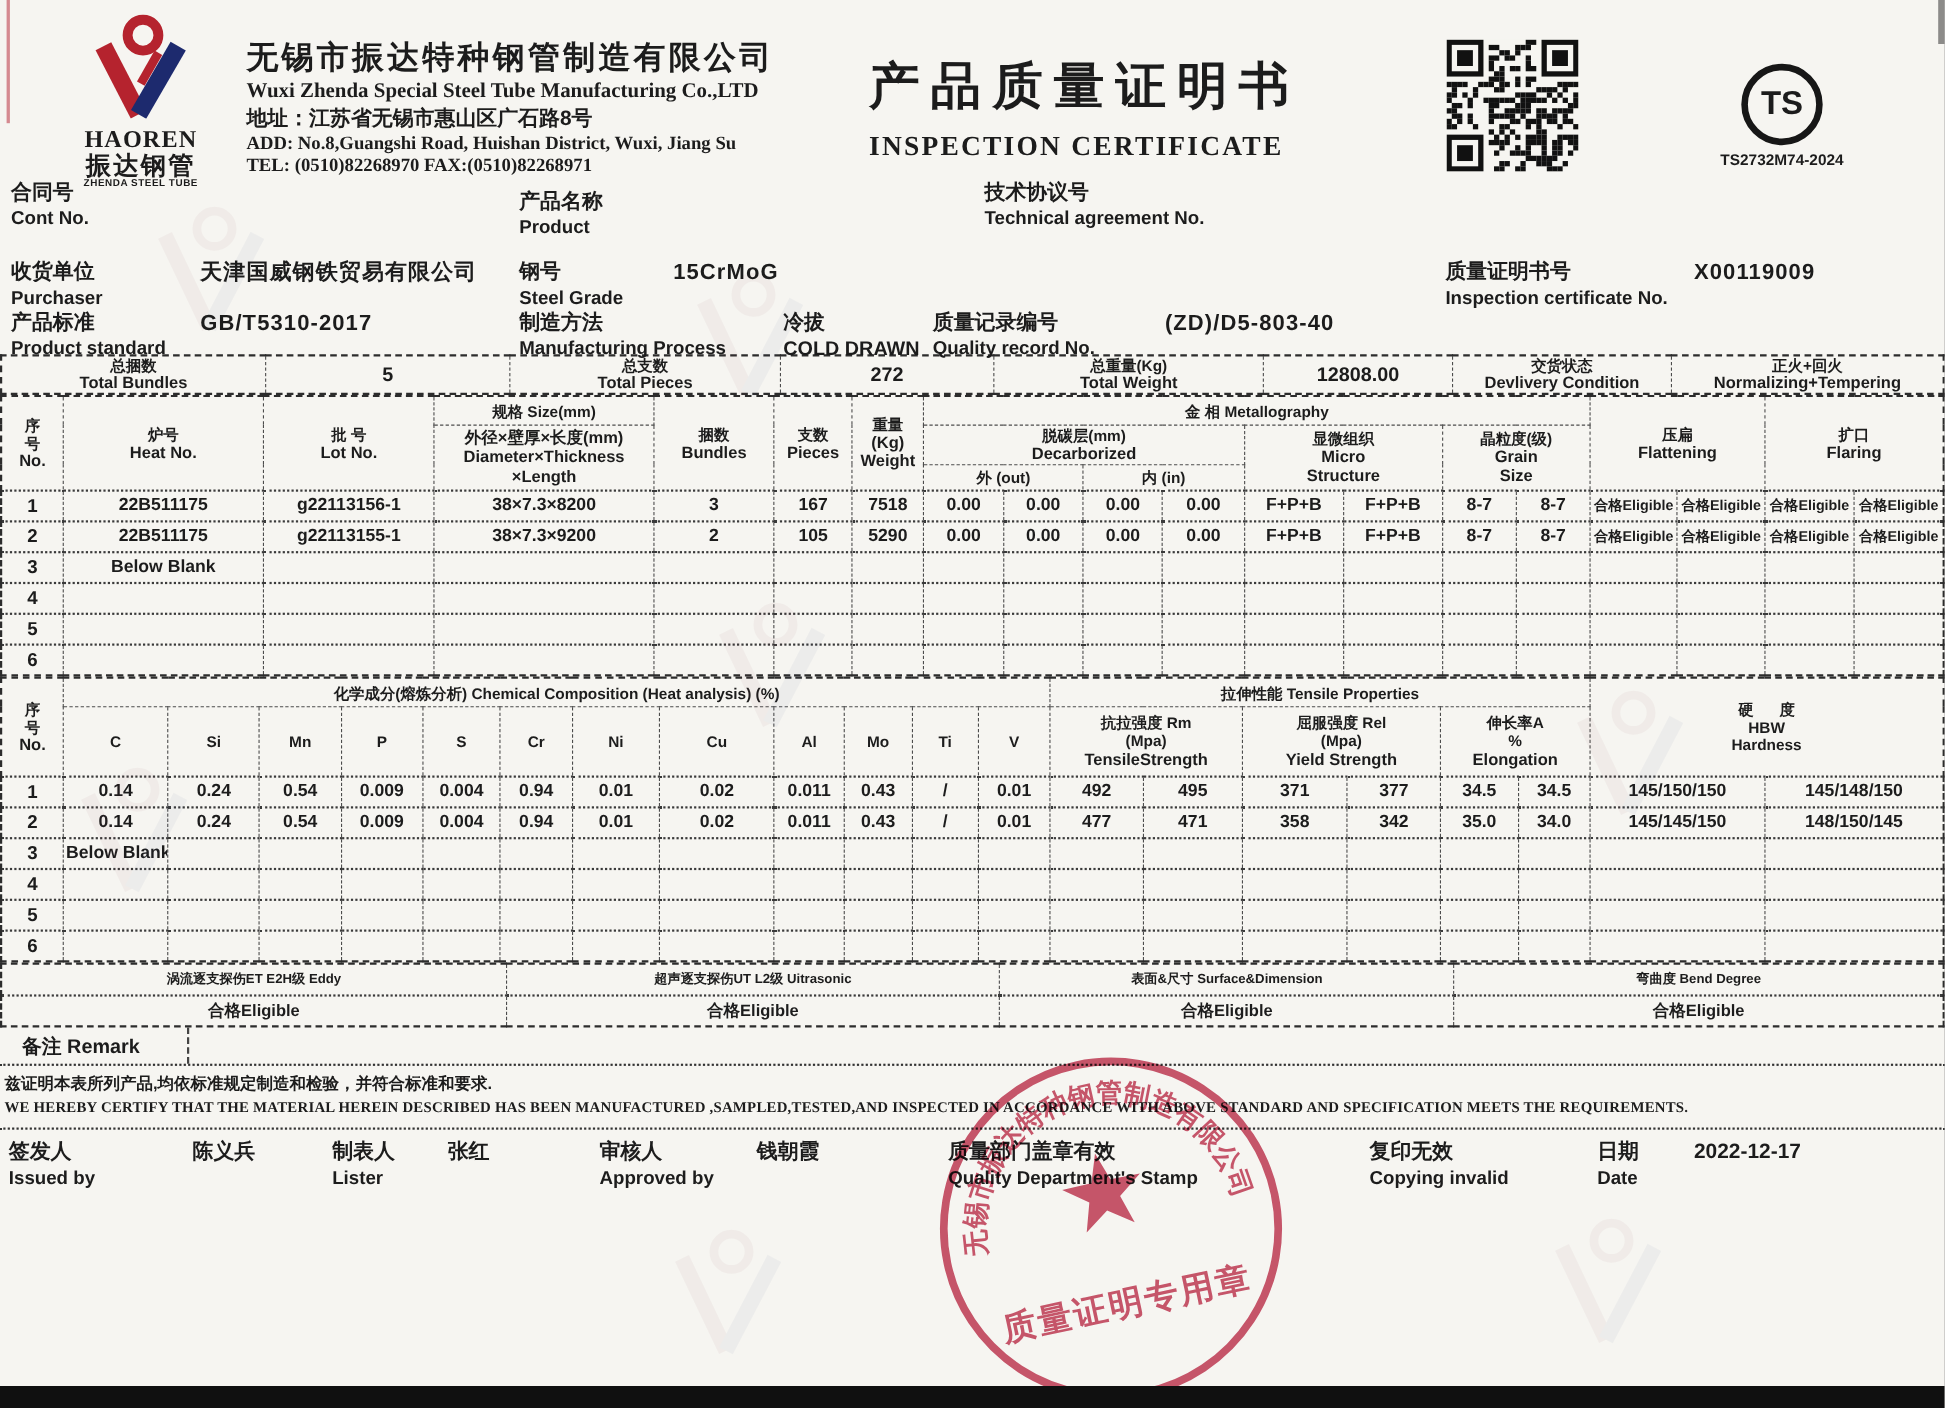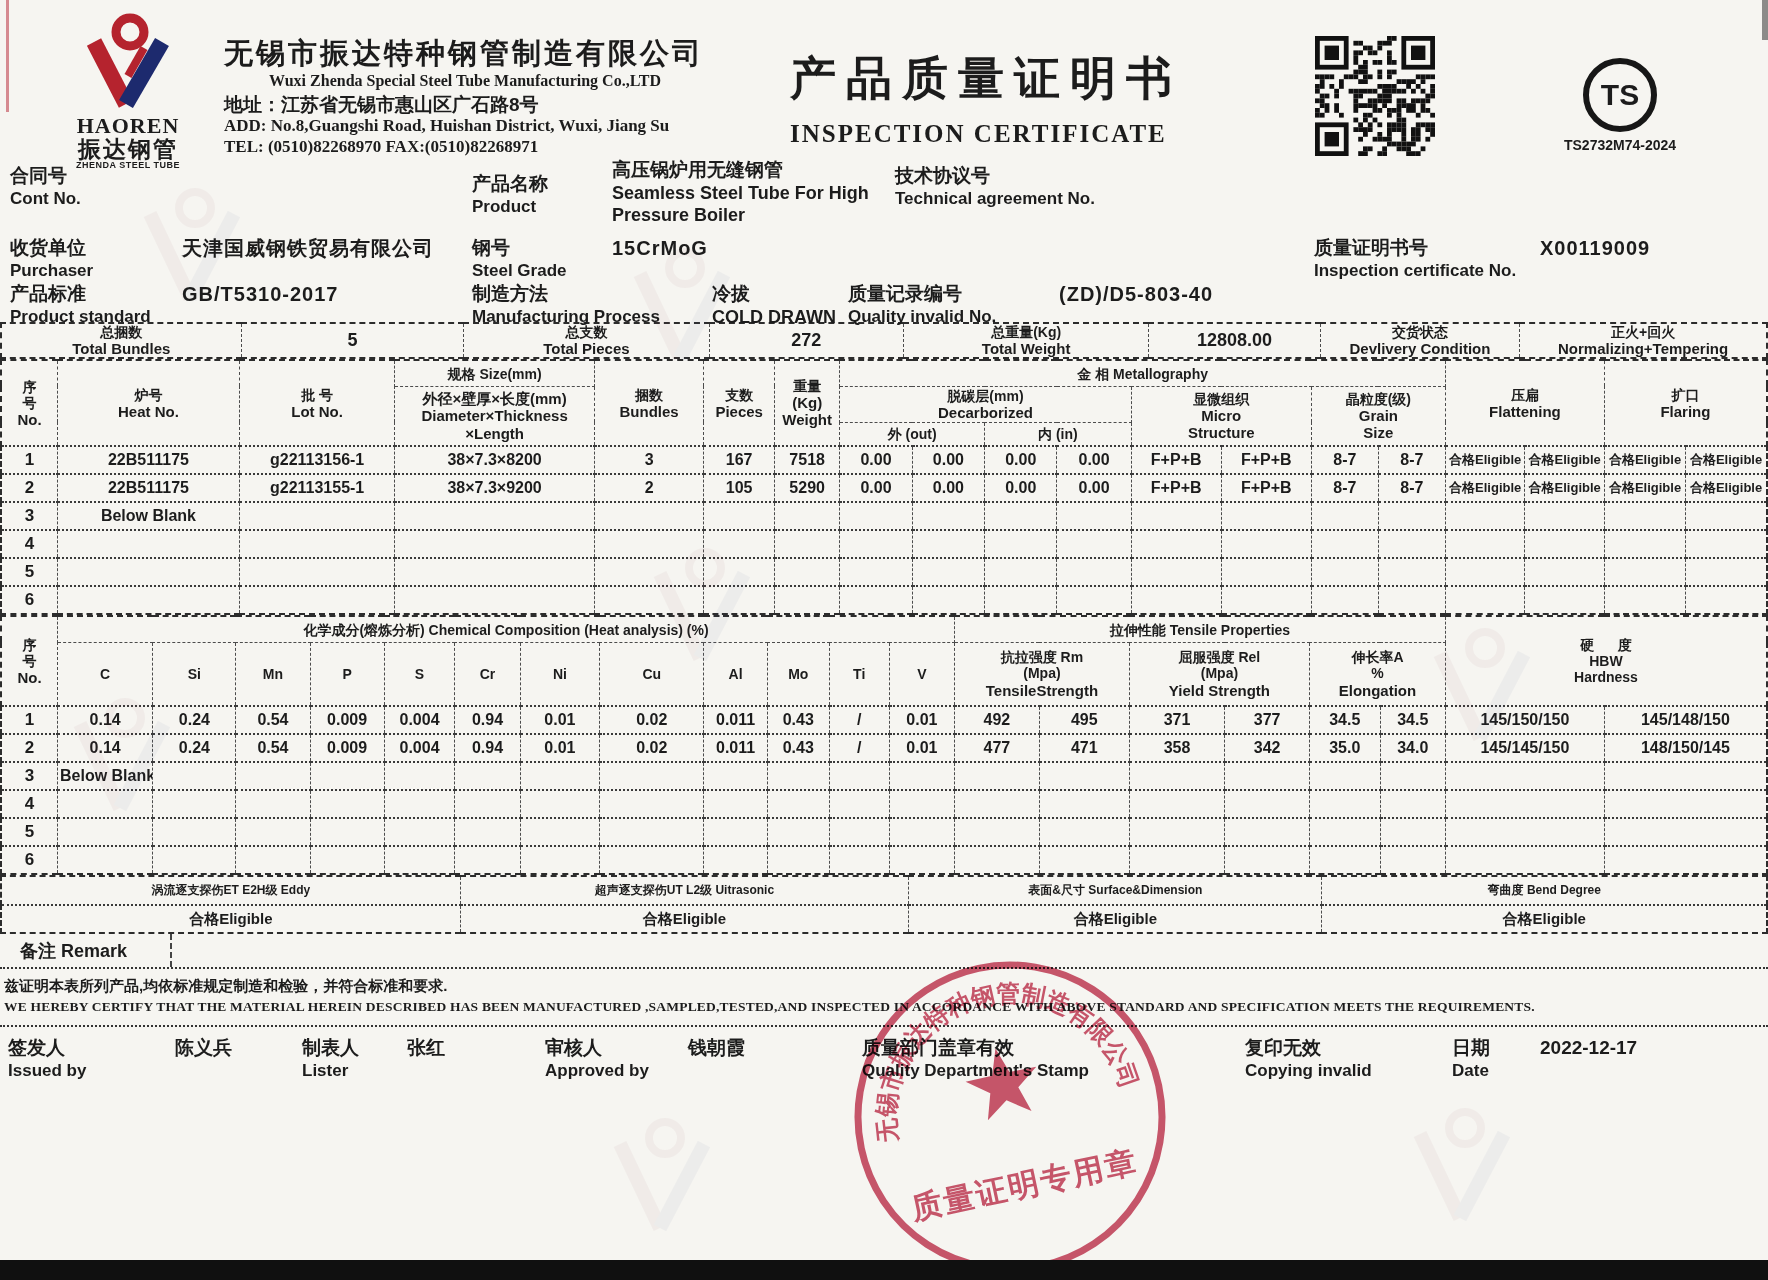--- a/index.html
+++ b/index.html
@@ -11,21 +11,21 @@
   }
   
   .hdr { position:relative; height:158px; }
   .scanline { position:absolute; left:6px; top:0; width:3px; height:112px; background:#b9323f; opacity:.55; }
   .logo { position:absolute; left:58px; top:12px; width:140px; text-align:center; line-height:1.05; }
   .logo .lname { font-family:"Liberation Serif","DejaVu Serif",serif; font-size:22px; letter-spacing:1px; margin-top:2px; }
   .logo .lcn { font-size:23px; letter-spacing:2px; }
   .logo .len { font-size:9px; letter-spacing:.5px; }
   .cinfo { position:absolute; left:224px; top:36px; line-height:1.22; }
   .cinfo .c1 { font-size:29px; letter-spacing:3px; }
-  .cinfo .c2 { font-size:16px; font-family:"Liberation Serif","DejaVu Serif",serif;margin-left:45px; }
+  .cinfo .c2 { font-size:19px; font-family:"Liberation Serif","DejaVu Serif",serif; }
   .cinfo .c3 { font-size:19px; margin-top:2px; }
   .cinfo .c4 { font-size:17px; font-family:"Liberation Serif","DejaVu Serif",serif; }
   .cinfo .c5 { font-size:17px; font-family:"Liberation Serif","DejaVu Serif",serif; }
   .title { position:absolute; left:790px; top:48px; width:420px; }
   .title .t1 { font-size:46px; letter-spacing:10px; white-space:nowrap; }
   .title .t2 { font-size:25px; letter-spacing:2px; margin-top:10px; font-family:"Liberation Serif","DejaVu Serif",serif; white-space:nowrap; }
   .qr { position:absolute; left:1315px; top:36px; width:120px; height:120px; }
   .tsmark { position:absolute; left:1560px; top:58px; width:120px; text-align:center; }
   .tscircle { margin:0 auto; width:62px; height:62px; border:6px solid #171717; border-radius:50%;
               display:flex; align-items:center; justify-content:center; font-size:30px; letter-spacing:0; }
@@ -369,25 +369,20 @@
 
   <div class="info">
     <div class="ib" style="left:10px;top:6px">
       <div class="cn">合同号</div>
       <div class="en">Cont No.</div>
     </div>
     <div class="ib" style="left:472px;top:14px">
       <div class="cn">产品名称</div>
       <div class="en">Product</div>
     </div>
-    <div class="ib" style="left:612px;top:0px">
-      <div class="cn">高压锅炉用无缝钢管</div>
-      <div class="val">Seamless Steel Tube For High</div>
-      <div class="val">Pressure Boiler</div>
-    </div>
     <div class="ib" style="left:895px;top:6px">
       <div class="cn">技术协议号</div>
       <div class="en">Technical agreement No.</div>
     </div>
 
     <div class="ib" style="left:10px;top:78px">
       <div class="cn">收货单位</div>
       <div class="en">Purchaser</div>
     </div>
     <div class="ib big" style="left:182px;top:78px">天津国威钢铁贸易有限公司</div>
@@ -410,21 +405,21 @@
     <div class="ib" style="left:472px;top:124px">
       <div class="cn">制造方法</div>
       <div class="en">Manufacturing Process</div>
     </div>
     <div class="ib" style="left:712px;top:124px">
       <div class="cn">冷拔</div>
       <div class="val">COLD DRAWN</div>
     </div>
     <div class="ib" style="left:848px;top:124px">
       <div class="cn">质量记录编号</div>
-      <div class="en">Quality invalid No.</div>
+      <div class="en">Quality record No.</div>
     </div>
     <div class="ib big" style="left:1059px;top:124px">(ZD)/D5-803-40</div>
   </div>
 
   <table class="grid totals">
     <colgroup>
         <col style="width:13.6%">
         <col style="width:12.6%">
         <col style="width:13.9%">
         <col style="width:11%">

